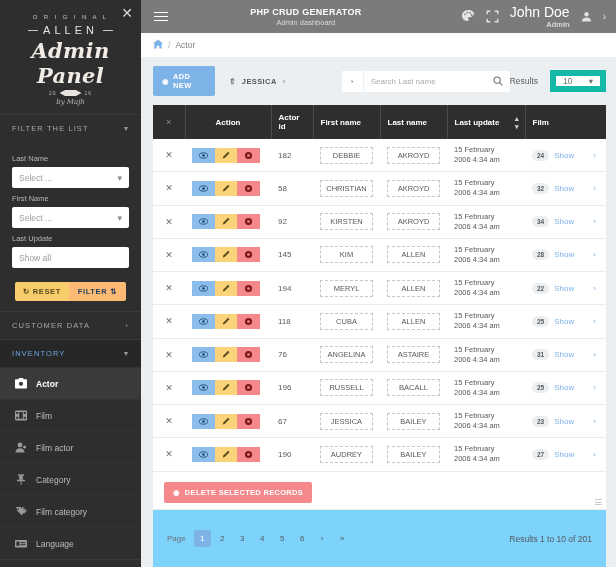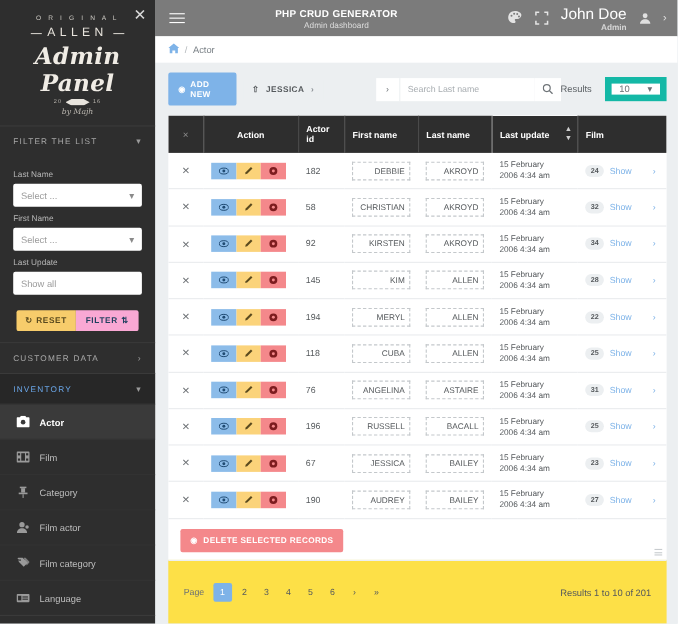--- a/index.html
+++ b/index.html
@@ -68,21 +68,21 @@
     justify-content: space-between; font-family: "Liberation Sans", sans-serif;
   }
   .f-input .chev { color: #8a8a8a; font-size: 9px; }
   .f-btns { display: flex; margin-top: 14px; justify-content: center; }
   .btn-reset {
     background: #f7cc6b; color: #5a4a1e; font-size: 7.5px; font-weight: bold;
     letter-spacing: 0.6px; padding: 5px 8px; display: flex; align-items: center;
     gap: 3px; border-radius: 2px 0 0 2px; cursor: pointer;
   }
   .btn-filter {
-    background: #f9a8d4; color: #1f3f5e; font-size: 7.5px; font-weight: bold;
+    background: #fdba74; color: #1f3f5e; font-size: 7.5px; font-weight: bold;
     letter-spacing: 0.6px; padding: 5px 9px; display: flex; align-items: center;
     gap: 3px; border-radius: 0 2px 2px 0; cursor: pointer;
   }
 
   .nav-item {
     display: flex; align-items: center; gap: 9px;
     padding: 9px 14px; font-size: 8.5px; color: #bdbdbd; cursor: pointer;
     border-top: 1px solid #333;
   }
   .nav-item.active { background: #3a3a3a; color: #fff; font-weight: bold; }
@@ -173,21 +173,21 @@
   .act-group { display: flex; width: 68px; }
   .act-btn {
     width: 23px; height: 15px; display: flex; align-items: center;
     justify-content: center; cursor: pointer;
   }
   .act-view { background: #8cbce9; }
   .act-edit { background: #fbd37a; }
   .act-del { background: #f4888b; }
   .dashed-cell {
     border: 1px dashed #c4c8cb; padding: 3px 4px; font-size: 7.5px;
-    color: #55595c; text-align: right; cursor: text;
+    color: #55595c; text-align: center; cursor: text;
   }
   .lu-date { font-size: 7.5px; line-height: 1.35; color: #55595c; }
   .film-cell { display: flex; align-items: center; gap: 5px; }
   .badge {
     background: #eceff1; color: #55595c; font-size: 6.5px; font-weight: bold;
     border-radius: 7px; padding: 2px 5px; min-width: 15px; text-align: center;
   }
   .show-link { color: #7eb3e8; font-size: 8px; cursor: pointer; }
   .film-chev { color: #7eb3e8; font-size: 8px; margin-left: auto; margin-right: 3px; cursor: pointer; }
 
@@ -199,21 +199,21 @@
   }
   .panel-spacer { flex: 1; position: relative; }
   .resize-grip {
     position: absolute; right: 4px; bottom: 3px; width: 7px; height: 7px;
     cursor: nwse-resize;
   }
   .resize-grip i { display: block; height: 1px; background: #c8cccf; margin-bottom: 1.5px; }
 
   .pagination {
     height: 58px; display: flex; align-items: center; padding: 0 14px;
-    background: #fde047; border-top: 1px solid #eceff1; flex: 0 0 58px;
+    background: #7dd3fc; border-top: 1px solid #eceff1; flex: 0 0 58px;
   }
   .pg-label { font-size: 8px; color: #6b7074; margin-right: 8px; }
   .pg { display: flex; align-items: center; gap: 3px; }
   .pg-item {
     min-width: 17px; height: 17px; display: flex; align-items: center;
     justify-content: center; font-size: 8px; color: #55595c;
     border-radius: 2px; cursor: pointer; padding: 0 4px;
   }
   .pg-item.active { background: #7eb3e8; color: #fff; }
   .pg-total { margin-left: auto; font-size: 8.5px; color: #55595c; }
@@ -301,37 +301,37 @@
             <rect x="8.7" y="2" width="2" height="2" fill="#2e2e2e"></rect>
             <rect x="8.7" y="6.8" width="2" height="2" fill="#2e2e2e"></rect>
             <rect x="4.3" y="2" width="3.4" height="6.8" fill="#2e2e2e"></rect>
           </svg>
       </span>
       <span>Film</span>
     </div>
     <div class="nav-item">
       <span class="ic">
         <svg width="12" height="11" viewBox="0 0 12 11">
+            <circle cx="5" cy="3" r="2.4" fill="#9a9a9a"></circle>
+            <path fill="#9a9a9a" d="M0.4 10.5c0-2.6 2-4.2 4.6-4.2s4.6 1.6 4.6 4.2z"></path>
+            <circle cx="9.6" cy="5" r="1.6" fill="#9a9a9a"></circle>
+          </svg>
+      </span>
+      <span>Film actor</span>
+    </div>
+    <div class="nav-item">
+      <span class="ic">
+        <svg width="12" height="11" viewBox="0 0 12 11">
             <rect x="3" y="0.3" width="6" height="1.5" fill="#9a9a9a"></rect>
             <rect x="4.2" y="1.8" width="3.6" height="4" fill="#9a9a9a"></rect>
             <rect x="2" y="5.8" width="8" height="1.5" fill="#9a9a9a"></rect>
             <rect x="5.5" y="7.3" width="1" height="3.4" fill="#9a9a9a"></rect>
           </svg>
       </span>
       <span>Category</span>
-    </div>
-    <div class="nav-item">
-      <span class="ic">
-        <svg width="12" height="11" viewBox="0 0 12 11">
-            <circle cx="5" cy="3" r="2.4" fill="#9a9a9a"></circle>
-            <path fill="#9a9a9a" d="M0.4 10.5c0-2.6 2-4.2 4.6-4.2s4.6 1.6 4.6 4.2z"></path>
-            <circle cx="9.6" cy="5" r="1.6" fill="#9a9a9a"></circle>
-          </svg>
-      </span>
-      <span>Film actor</span>
     </div>
     <div class="nav-item">
       <span class="ic">
         <svg width="12" height="11" viewBox="0 0 12 11">
             <path fill="#9a9a9a" d="M1 2.2C1 1.5 1.5 1 2.2 1h3.4l4.6 4.6-3.6 3.6L2 4.6V2.2z"></path>
             <circle cx="3.2" cy="3.2" r="0.8" fill="#2e2e2e"></circle>
             <path fill="#9a9a9a" d="M6.6 1h1.6L12 4.8 9.3 8z" opacity="0.75"></path>
           </svg>
       </span>
       <span>Film category</span>

